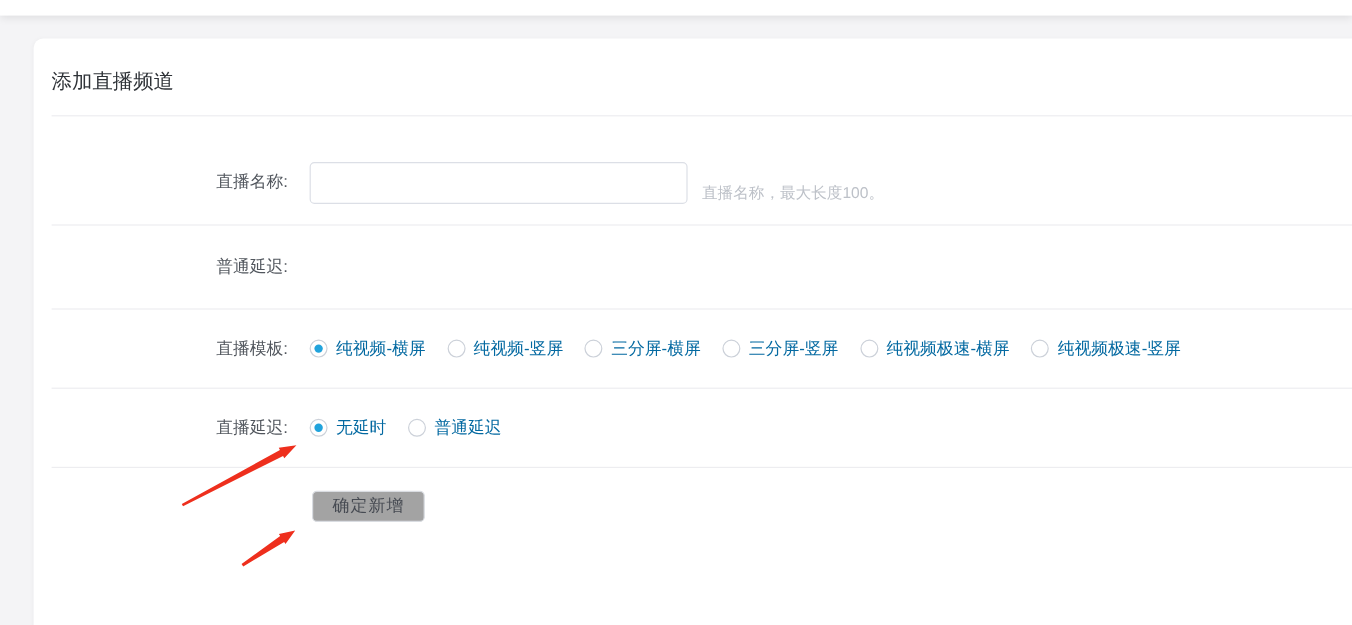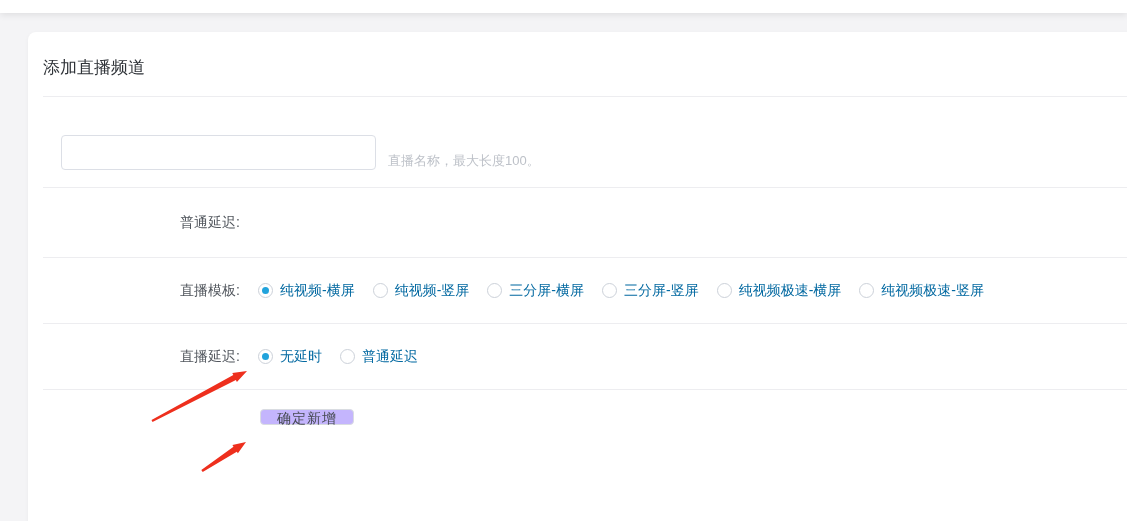--- a/index.html
+++ b/index.html
@@ -90,23 +90,23 @@
     background: #21a3dc;
   }
   .radio-label {
     margin-left: 7px;
     font-size: 14px;
     color: #0369a1;
     white-space: nowrap;
   }
   .submit-btn {
     margin-left: 217px;
-    height: 16px;
+    height: 26px;
     padding: 0 16px;
-    background: #c4b5fd;
+    background: #a3a3a3;
     border: 1px solid #d9dce1;
     border-radius: 4px;
     font-size: 14px;
     color: #464a52;
     letter-spacing: 1px;
     cursor: pointer;
     font-family: inherit;
   }
   .annotations {
     position: absolute; left: 0; top: 0;
@@ -118,20 +118,21 @@
 </head>
 <body>
 
 <div class="topbar"></div>
 
 <div class="card">
 
   <div class="card-title">添加直播频道</div>
 
   <div class="form-row row-name">
+    <div class="form-label">直播名称:</div>
     <div class="form-control">
       <input class="text-input" type="text" value="" style="">
       <span class="hint">直播名称，最大长度100。</span>
     </div>
   </div>
 
   <div class="form-row row-password">
     <div class="form-label">普通延迟:</div>
   </div>
 

